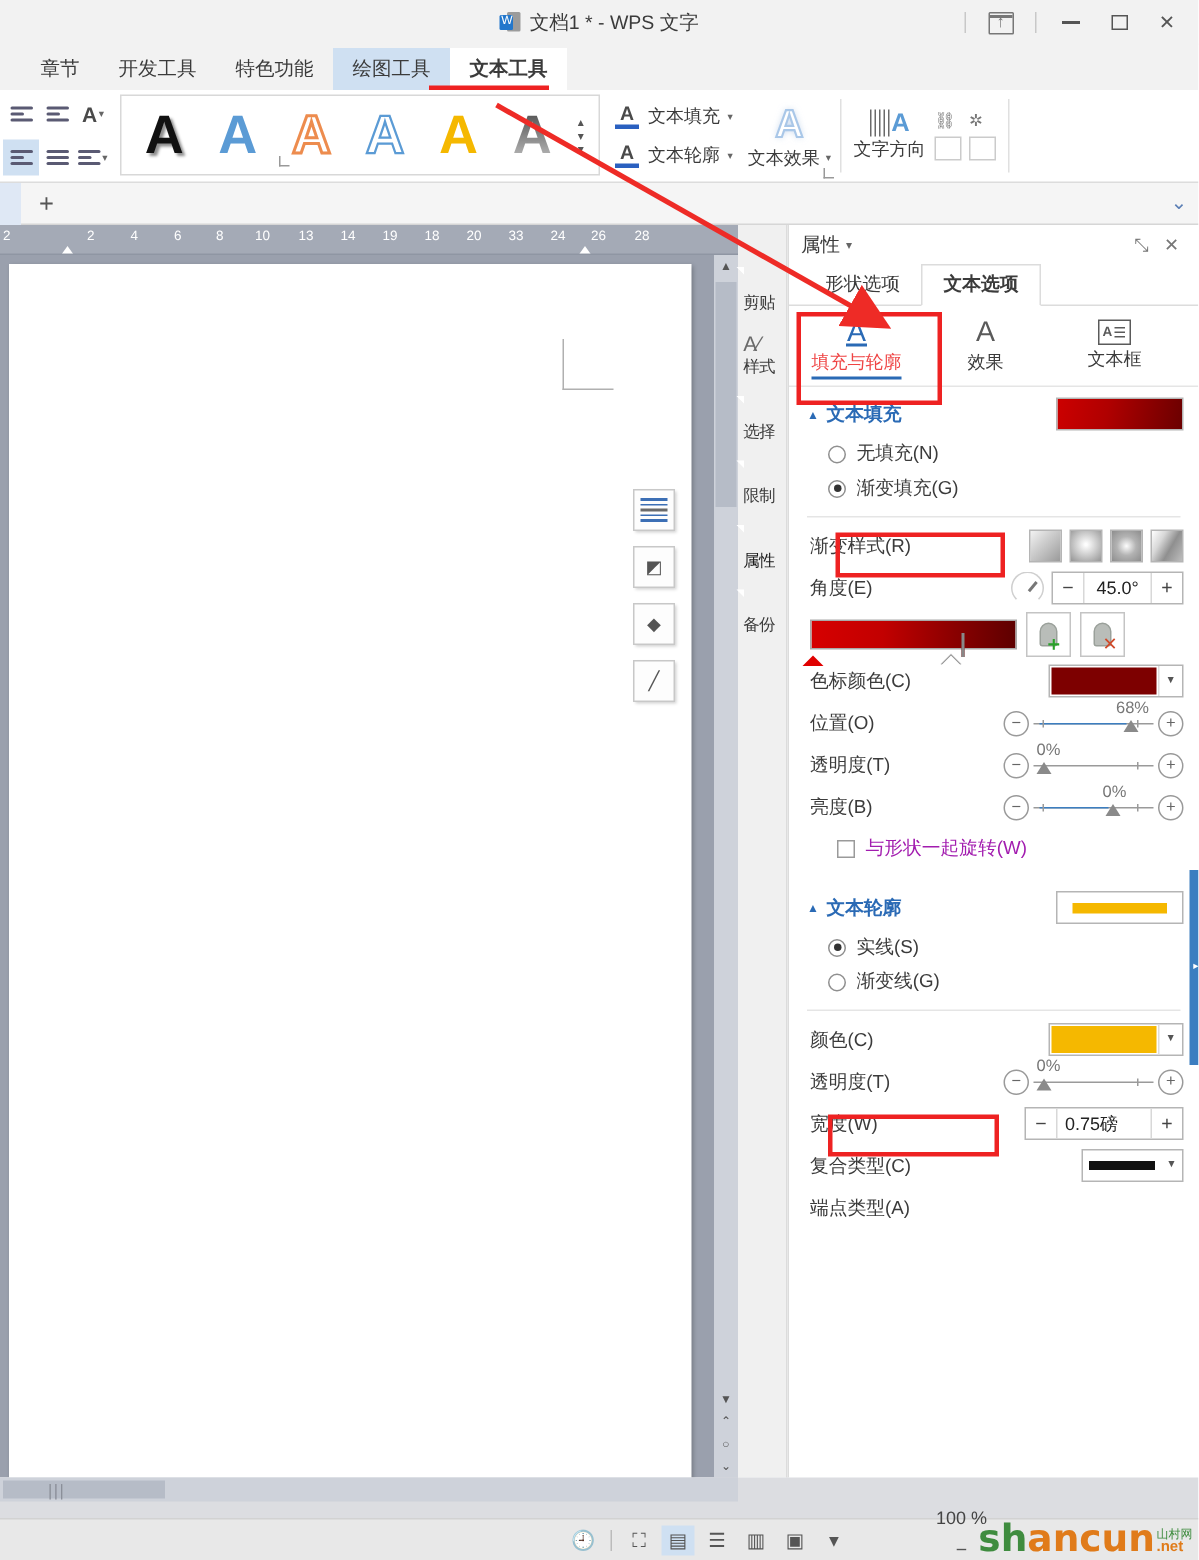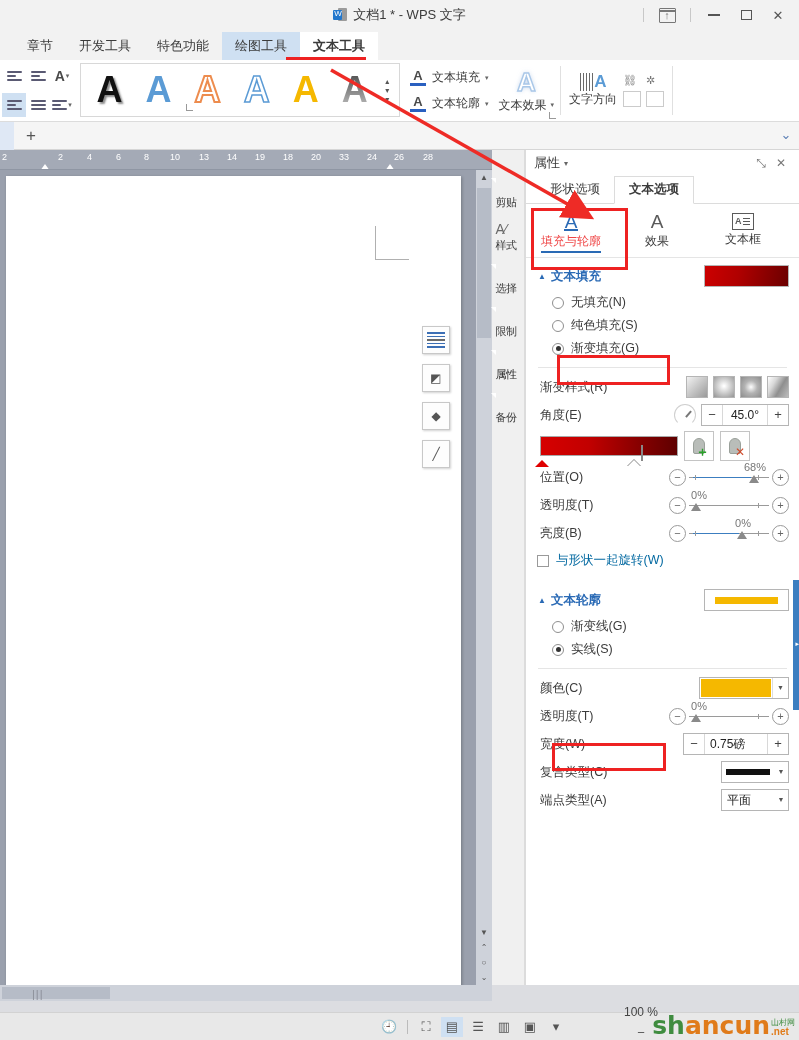--- a/index.html
+++ b/index.html
@@ -238,21 +238,21 @@
   .slider{display:flex;align-items:center;gap:0;position:relative;width:120px;}
   .sbtn{width:17px;height:17px;border:1.3px solid #9a9a9a;border-radius:50%;color:#666;font-size:11px;
         display:flex;align-items:center;justify-content:center;line-height:14px;flex:none;background:#fff;}
   .strack{flex:1;height:11px;position:relative;margin:0 3px;}
   .strack .ln{position:absolute;left:0;right:0;top:5px;height:1.3px;background:#9a9a9a;}
   .strack .fill{position:absolute;left:4px;top:5px;height:1.3px;background:#3c7ec0;}
   .strack .nub{position:absolute;top:3px;width:3px;height:5px;border-left:1px solid #9a9a9a;}
   .strack .knob{position:absolute;top:3px;width:0;height:0;border-left:5px solid transparent;border-right:5px solid transparent;border-bottom:8px solid #8a8a8a;}
   .svalue{position:absolute;top:-11px;font-size:11px;color:#777;transform:translateX(-50%);}
 
-  .chk-row{display:flex;align-items:center;padding:5px 0 3px 11px;font-size:12.5px;color:#0369a1;}
+  .chk-row{display:flex;align-items:center;padding:5px 0 3px 32px;font-size:12.5px;color:#a21caf;}
   .chk{width:12px;height:12px;border:1.3px solid #9a9a9a;background:#fff;margin-right:7px;flex:none;}
 
   .combo{display:flex;align-items:center;border:1px solid #b5b5b5;height:22px;background:#fff;width:68px;}
   .combo .cv{flex:1;padding-left:5px;font-size:12px;color:#222;}
   .combo .cline{flex:1;height:6px;background:#111;margin:0 4px;}
   .combo .cline.thin{height:3px;}
   .combo .dd{width:14px;text-align:center;font-size:7px;color:#555;line-height:20px;}
 
   
   .hl{position:absolute;border:3px solid #ee2222;pointer-events:none;}
@@ -576,24 +576,20 @@
       <span class="nm">文本填充</span>
       <span class="sp"></span>
       <span class="prev-sw grad"></span>
     </div>
 
     <div class="radio-row">
       <span class="rdo"></span>
       <span>无填充(N)</span>
     </div>
     <div class="radio-row">
-      <span class="rdo"></span>
-      <span>纯色填充(S)</span>
-    </div>
-    <div class="radio-row">
       <span class="rdo on"></span>
       <span>渐变填充(G)</span>
     </div>
 
     <div class="divider"></div>
 
     <div class="row">
       <span class="lb">渐变样式(R)</span>
       <span class="ctl">
         <span class="gstyle gs1"></span>
@@ -623,20 +619,29 @@
       <span class="stopbtn">
         <span class="pinico"></span>
           <span class="plusmark">＋</span>
       </span>
       <span class="stopbtn">
         <span class="pinico"></span>
           <span class="xmark">✕</span>
       </span>
     </div>
 
+    <div class="row">
+      <span class="lb">色标颜色(C)</span>
+      <span class="ctl">
+        <span class="colorpick">
+          <span class="sw" style="background:#7D0000;"></span>
+          <span class="dd">▼</span>
+        </span>
+      </span>
+    </div>
 
     <div class="row">
       <span class="lb">位置(O)</span>
       <span class="ctl">
         <span class="slider">
           <span class="sbtn">−</span>
           <span class="strack">
             <span class="ln"></span>
               <span class="fill" style="width:58px;"></span>
             <span class="nub" style="left:6px;"></span>
@@ -691,26 +696,26 @@
     <div class="sect-head" style="margin-top:10px;">
       <span class="tri">▲</span>
       <span class="nm">文本轮廓</span>
       <span class="sp"></span>
       <span class="prev-sw outline">
           <i></i>
         </span>
     </div>
 
     <div class="radio-row">
+      <span class="rdo on"></span>
+      <span>实线(S)</span>
+    </div>
+    <div class="radio-row">
       <span class="rdo"></span>
       <span>渐变线(G)</span>
-    </div>
-    <div class="radio-row">
-      <span class="rdo on"></span>
-      <span>实线(S)</span>
     </div>
 
     <div class="divider"></div>
 
     <div class="row">
       <span class="lb">颜色(C)</span>
       <span class="ctl">
         <span class="colorpick">
           <span class="sw" style="background:#F5B800;"></span>
           <span class="dd">▼</span>
@@ -751,26 +756,20 @@
         <span class="combo">
           <span class="cline"></span>
           <span class="dd">▼</span>
         </span>
       </span>
     </div>
 
 
     <div class="row">
       <span class="lb">端点类型(A)</span>
-      <span class="ctl">
-        <span class="combo">
-          <span class="cv">平面</span>
-          <span class="dd">▼</span>
-        </span>
-      </span>
     </div>
 
     <span style="position:absolute;right:-1px;top:430px;width:7px;height:130px;background:#3c7ec0;"></span>
     <span style="position:absolute;right:0px;top:490px;font-size:7px;color:#fff;">▸</span>
 
     <span class="hl" style="left:5px;top:58px;width:97px;height:62px;"></span>
     <span class="hl" style="left:31px;top:205px;width:113px;height:30px;"></span>
     <span class="hl" style="left:26px;top:593px;width:114px;height:28px;"></span>
   </div>
 </div>

